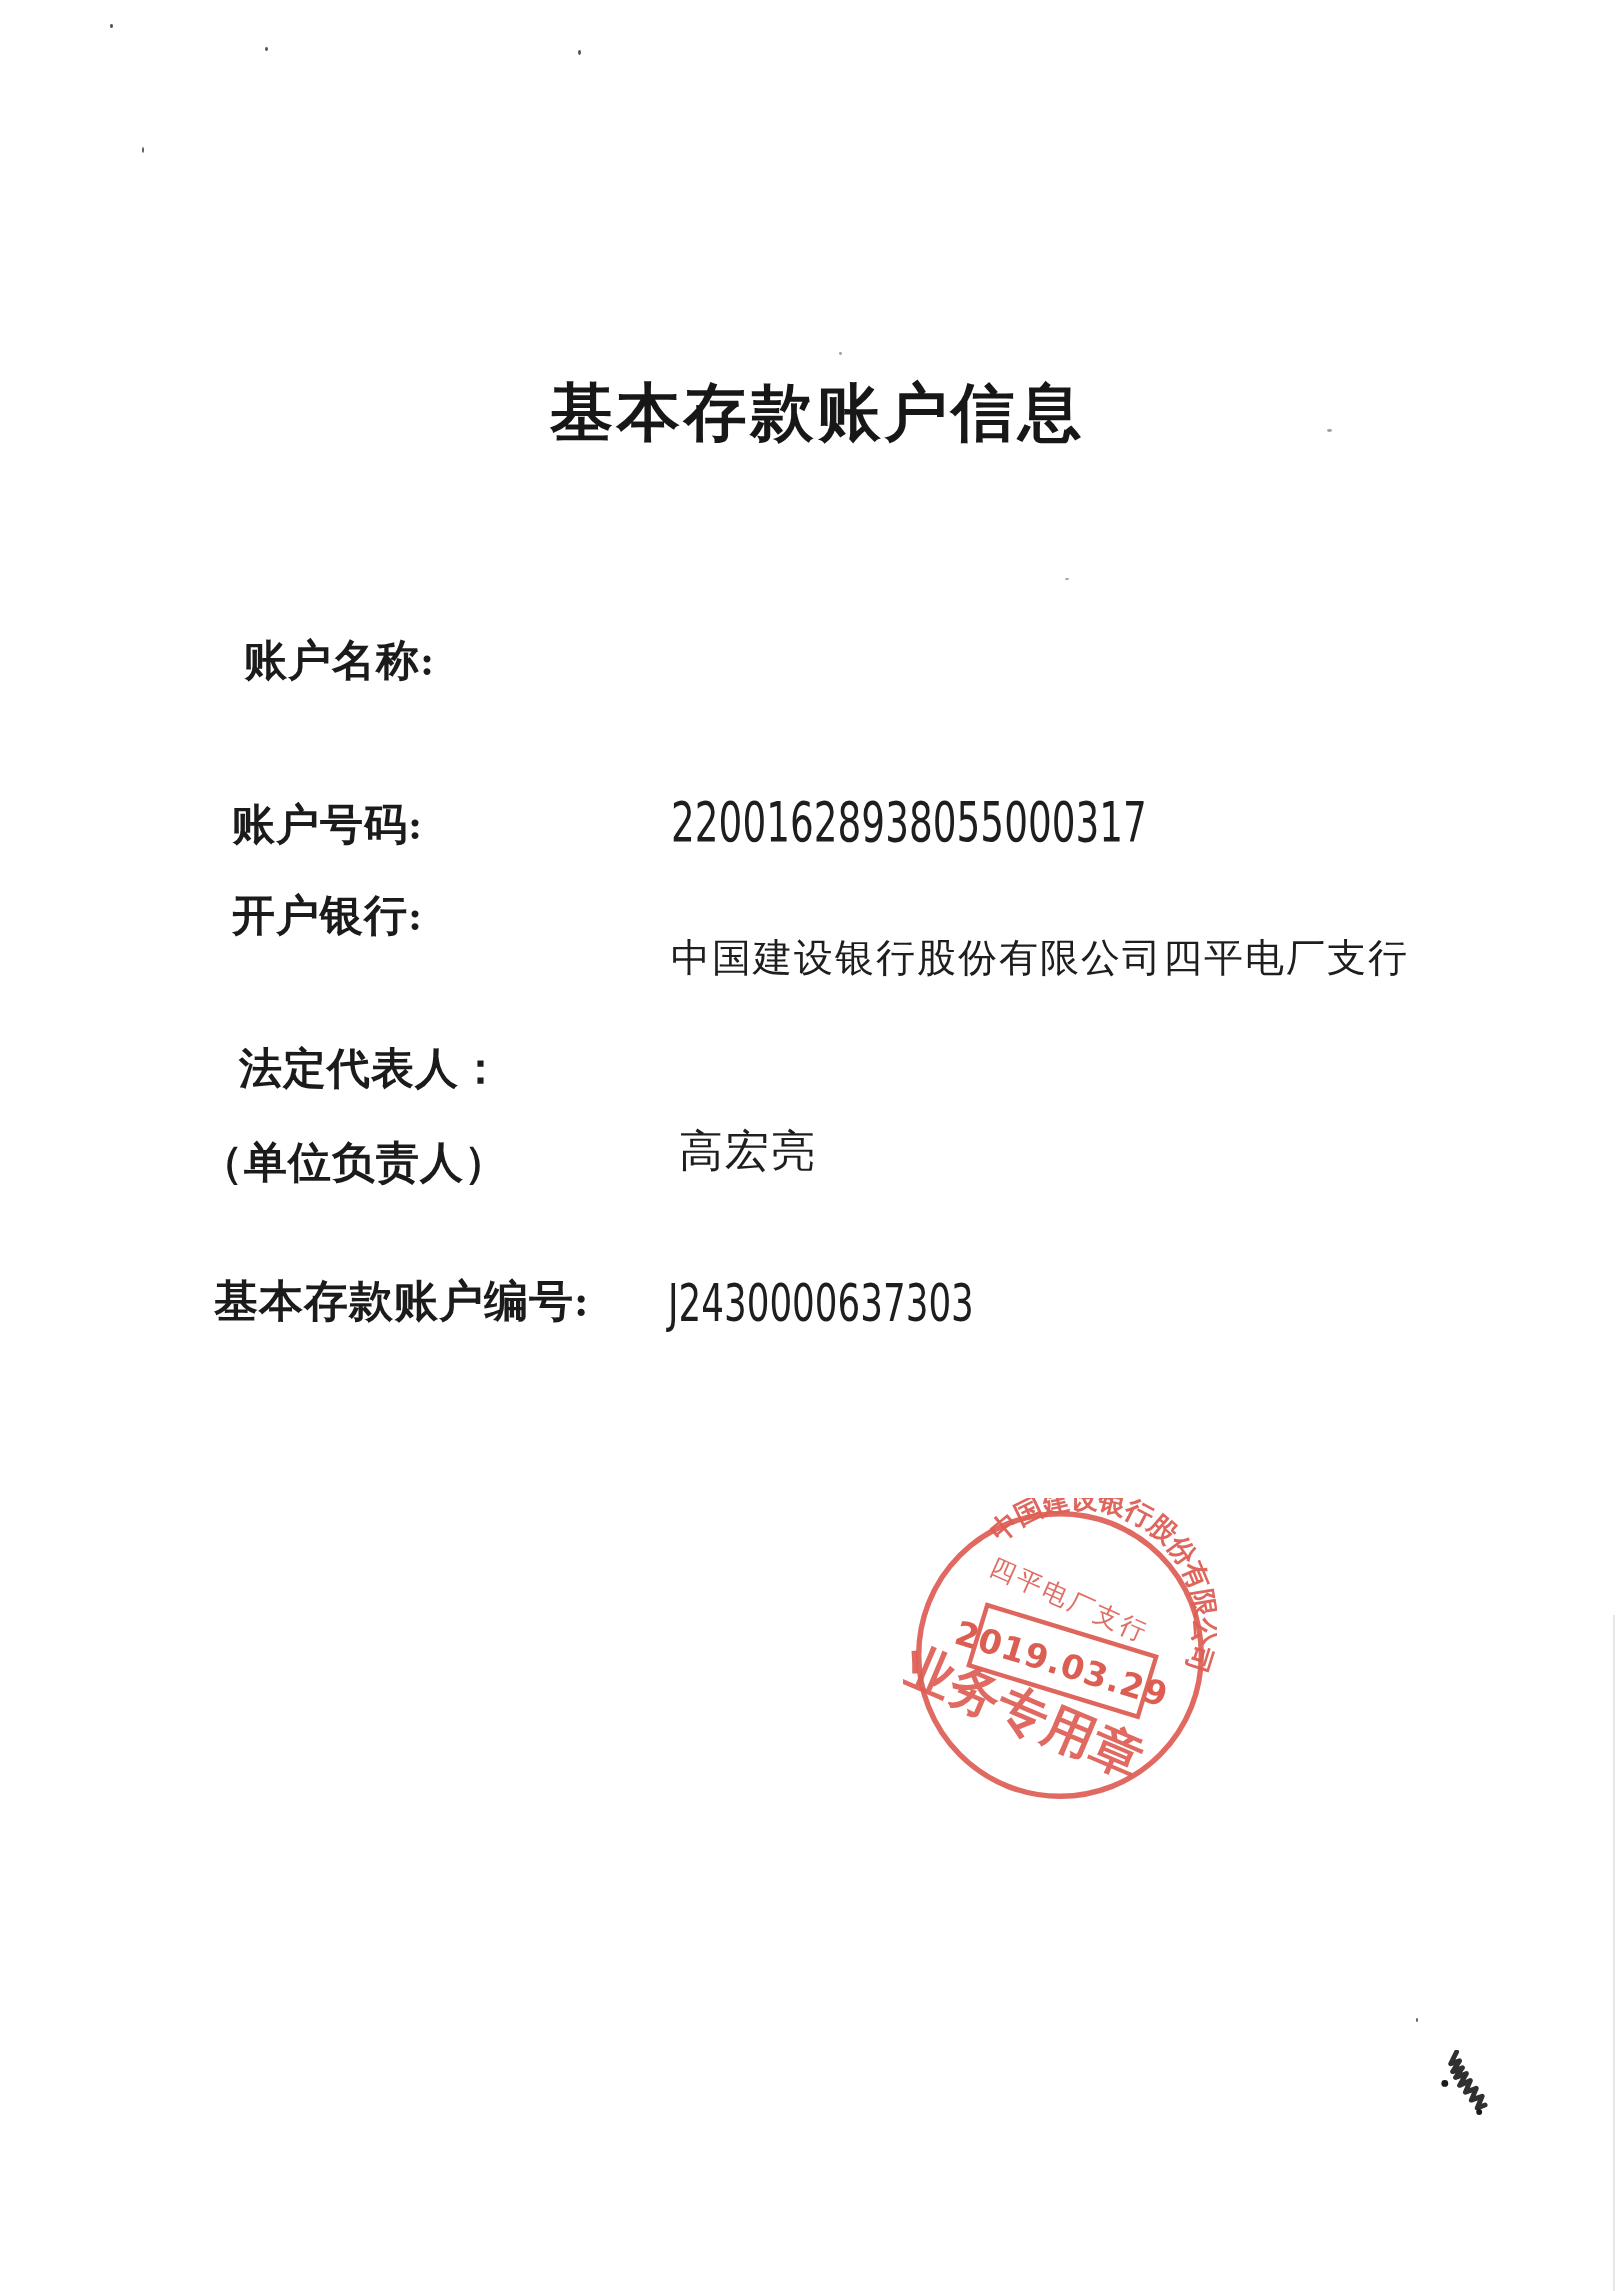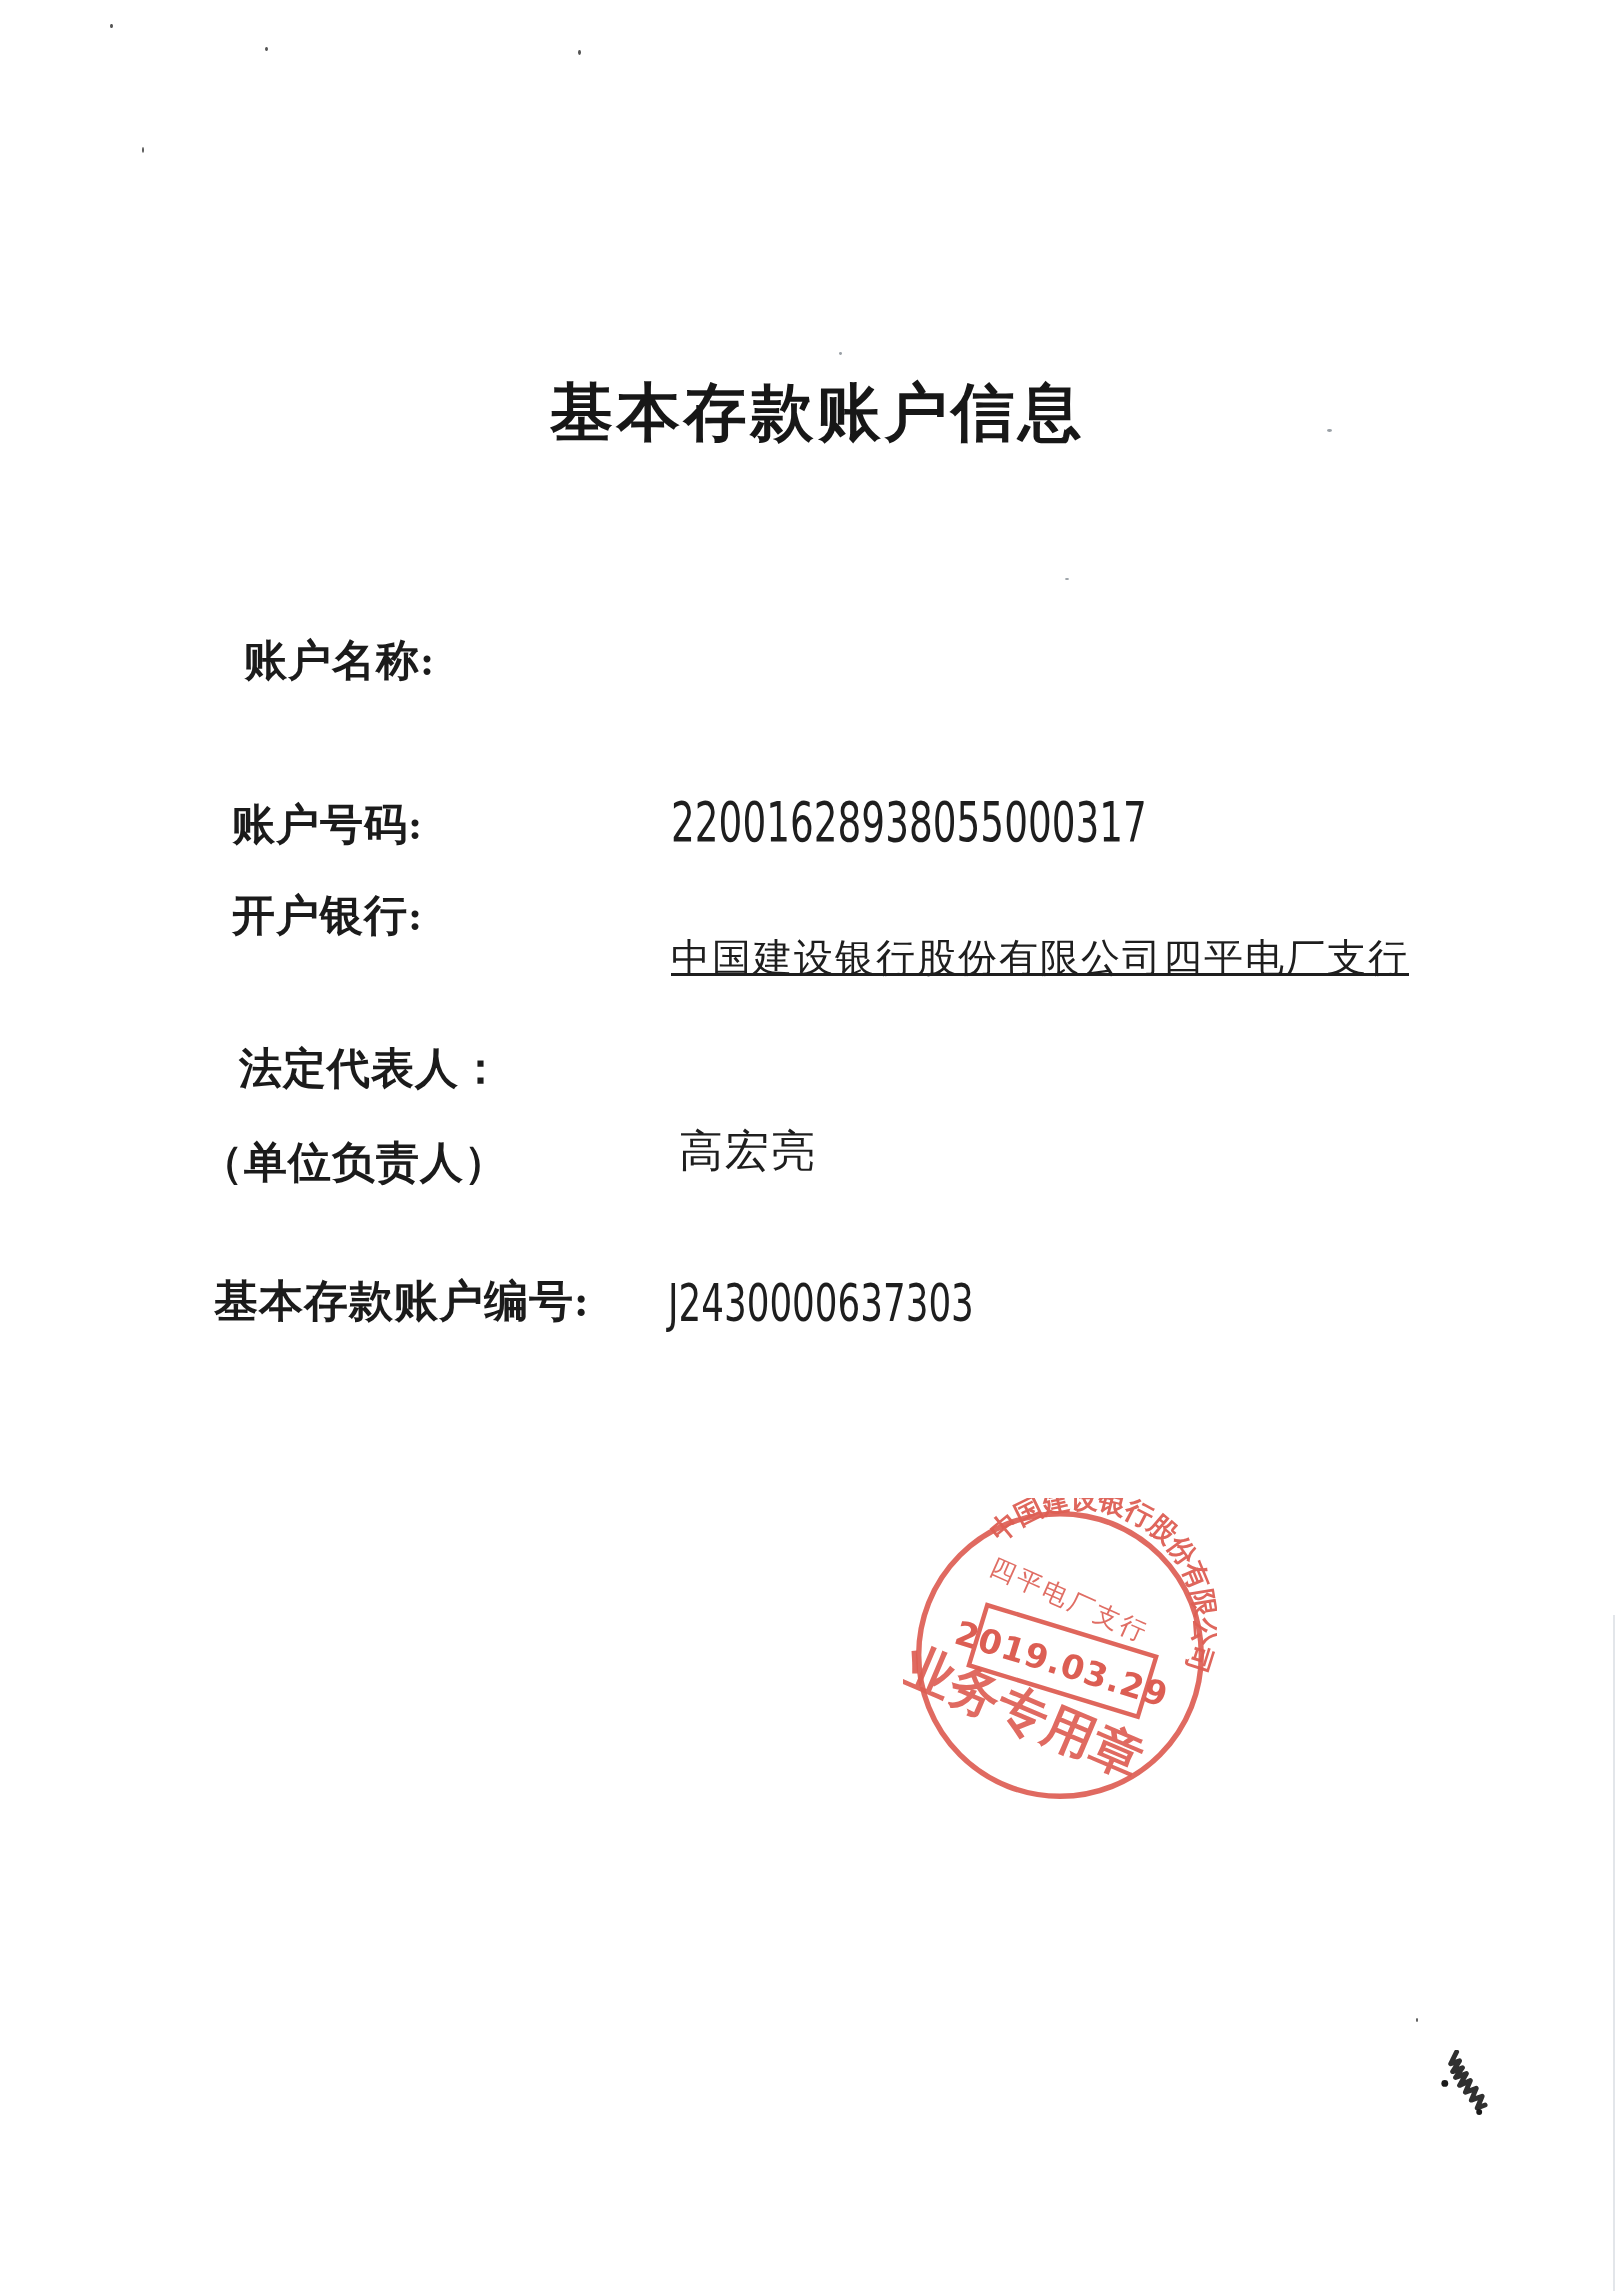--- a/index.html
+++ b/index.html
@@ -109,21 +109,21 @@
 <div class="page">
 
   <div class="doc-title">基本存款账户信息</div>
 
   <div class="field-label" style="top:632px;margin-left:12px;">账户名称:</div>
 
   <div class="field-label" style="top:796px;">账户号码:</div>
   <div class="field-value num" style="top:790px;">22001628938055000317</div>
 
   <div class="field-label" style="top:887px;">开户银行:</div>
-  <div class="field-value" style="top:931px; font-size:39px; letter-spacing:2px;text-decoration:underline;">中国建设银行股份有限公司四平电厂支行</div>
+  <div class="field-value" style="top:931px; font-size:39px; letter-spacing:2px;">中国建设银行股份有限公司四平电厂支行</div>
 
   <div class="field-label label-2line" style="top:1047px; left:239px;">法定代表人：</div>
   <div class="field-label label-2line" style="top:1141px; left:200px;">（单位负责人）</div>
   <div class="field-value" style="top:1122px; left:679px;">高宏亮</div>
 
   <div class="field-label" style="top:1272px; left:214px; font-size:44px;">基本存款账户编号:</div>
   <div class="field-value num-small" style="top:1274px; left:668px;">J2430000637303</div>
 
   <div class="stamp-wrap">
     <svg viewBox="-160 -160 320 320" xmlns="http://www.w3.org/2000/svg">

